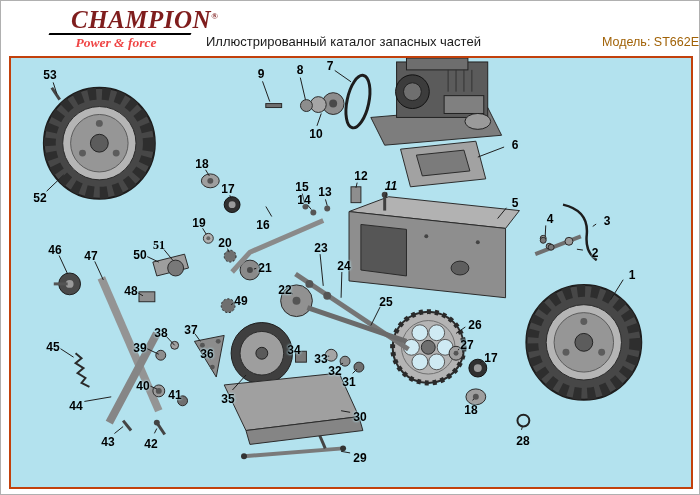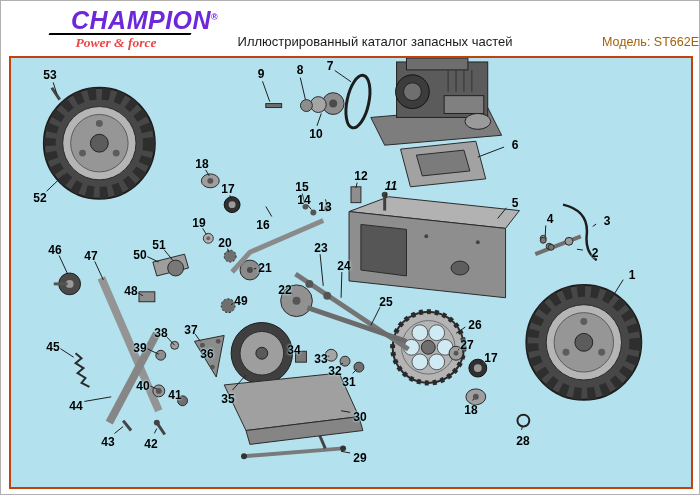--- a/index.html
+++ b/index.html
@@ -2,27 +2,27 @@
 <html><head>
 <meta charset="utf-8">
 <style>
   * { margin:0; padding:0; box-sizing:border-box; }
   body { width:700px; height:495px; font-family:"Liberation Sans", sans-serif; background:#fff; }
   .page { position:relative; width:700px; height:495px; background:#fff; border:1px solid #b0b0b0; overflow:hidden; }
 
   
   .header { position:absolute; top:0; left:0; right:0; height:55px; }
   .logo { position:absolute; left:34px; top:6px; width:162px; text-align:center; }
-  .brand { font-family:Liberation Sans, sans-serif; font-style:italic; font-weight:bold;
-           font-size:25px; line-height:1.05; color:#6d28d9; letter-spacing:.5px; white-space:nowrap;margin-left:36px; }
+  .brand { font-family:Liberation Serif, serif; font-style:italic; font-weight:bold;
+           font-size:25px; line-height:1.05; color:#7f1d1d; letter-spacing:.5px; white-space:nowrap;margin-left:36px; }
   .brand .reg { font-size:9px; vertical-align:super; font-style:normal; }
   .logo-underline { height:0; border-top:2.5px solid #000; margin:0 6px 1px 14px; transform:skewX(-25deg); }
   .tagline { font-family:"Liberation Serif", serif; font-style:italic; font-weight:bold;
              font-size:13.5px; color:#ef4444; line-height:1.1;text-align:center; }
-  .title { position:absolute; left:205px; right:155px; bottom:7px; text-align:center;
+  .title { position:absolute; left:205px; right:155px; bottom:7px; 
            font-size:13px; color:#1a1a1a; }
   .model { position:absolute; right:0; bottom:7px; font-size:12.5px; color:#a16207; }
 
   
   .diagram { position:absolute; left:8px; top:55px; width:684px; height:433px;
              background:#b3e2ee; border:2px solid #c2410c; }
   .diagram svg.art, .diagram svg.lines { position:absolute; left:0; top:0; width:100%; height:100%; }
   #leader-lines line { stroke:#1d1d1d; stroke-width:1; }
   .callout { position:absolute; transform:translate(-50%,-50%); font-size:12px; font-weight:bold;
              color:#000; line-height:1;
@@ -280,21 +280,21 @@
         <span class="callout" style="left: 289px; top: 12px;">8</span>
         <span class="callout" style="left: 319px; top: 8px;">7</span>
         <span class="callout" style="left: 305px; top: 76px;">10</span>
         <span class="callout" style="left: 504px; top: 87px;">6</span>
         <span class="callout" style="left: 29px; top: 140px;">52</span>
         <span class="callout" style="left: 191px; top: 106px;">18</span>
         <span class="callout" style="left: 217px; top: 131px;">17</span>
         <span class="callout" style="left: 252px; top: 143px; margin-top: 24px;">16</span>
         <span class="callout" style="left: 291px; top: 129px;">15</span>
         <span class="callout" style="left: 293px; top: 142px;">14</span>
-        <span class="callout" style="left: 314px; top: 149px;">13</span>
+        <span class="callout" style="left: 314px; top: 134px;">13</span>
         <span class="callout" style="left: 350px; top: 118px;">12</span>
         <span class="callout" style="left: 380px; top: 128px; font-style: italic;">11</span>
         <span class="callout" style="left: 504px; top: 145px;">5</span>
         <span class="callout" style="left: 539px; top: 161px;">4</span>
         <span class="callout" style="left: 596px; top: 163px;">3</span>
         <span class="callout" style="left: 584px; top: 195px;">2</span>
         <span class="callout" style="left: 621px; top: 217px;">1</span>
         <span class="callout" style="left: 188px; top: 165px;">19</span>
         <span class="callout" style="left: 214px; top: 185px;">20</span>
         <span class="callout" style="left: 254px; top: 210px;">21</span>
@@ -303,21 +303,21 @@
         <span class="callout" style="left: 333px; top: 208px;">24</span>
         <span class="callout" style="left: 375px; top: 244px;">25</span>
         <span class="callout" style="left: 464px; top: 267px;">26</span>
         <span class="callout" style="left: 456px; top: 287px;">27</span>
         <span class="callout" style="left: 480px; top: 300px;">17</span>
         <span class="callout" style="left: 460px; top: 352px;">18</span>
         <span class="callout" style="left: 512px; top: 383px;">28</span>
         <span class="callout" style="left: 44px; top: 192px;">46</span>
         <span class="callout" style="left: 80px; top: 198px;">47</span>
         <span class="callout" style="left: 129px; top: 197px;">50</span>
-        <span class="callout" style="left: 148px; top: 187px;">51</span>
+        <span class="callout" style="left: 148px; top: 187px; font-family: Liberation Serif, serif;">51</span>
         <span class="callout" style="left: 120px; top: 233px;">48</span>
         <span class="callout" style="left: 230px; top: 243px;">49</span>
         <span class="callout" style="left: 283px; top: 292px;">34</span>
         <span class="callout" style="left: 310px; top: 301px;">33</span>
         <span class="callout" style="left: 324px; top: 313px;">32</span>
         <span class="callout" style="left: 338px; top: 324px;">31</span>
         <span class="callout" style="left: 42px; top: 289px;">45</span>
         <span class="callout" style="left: 150px; top: 275px;">38</span>
         <span class="callout" style="left: 180px; top: 272px;">37</span>
         <span class="callout" style="left: 129px; top: 290px;">39</span>

